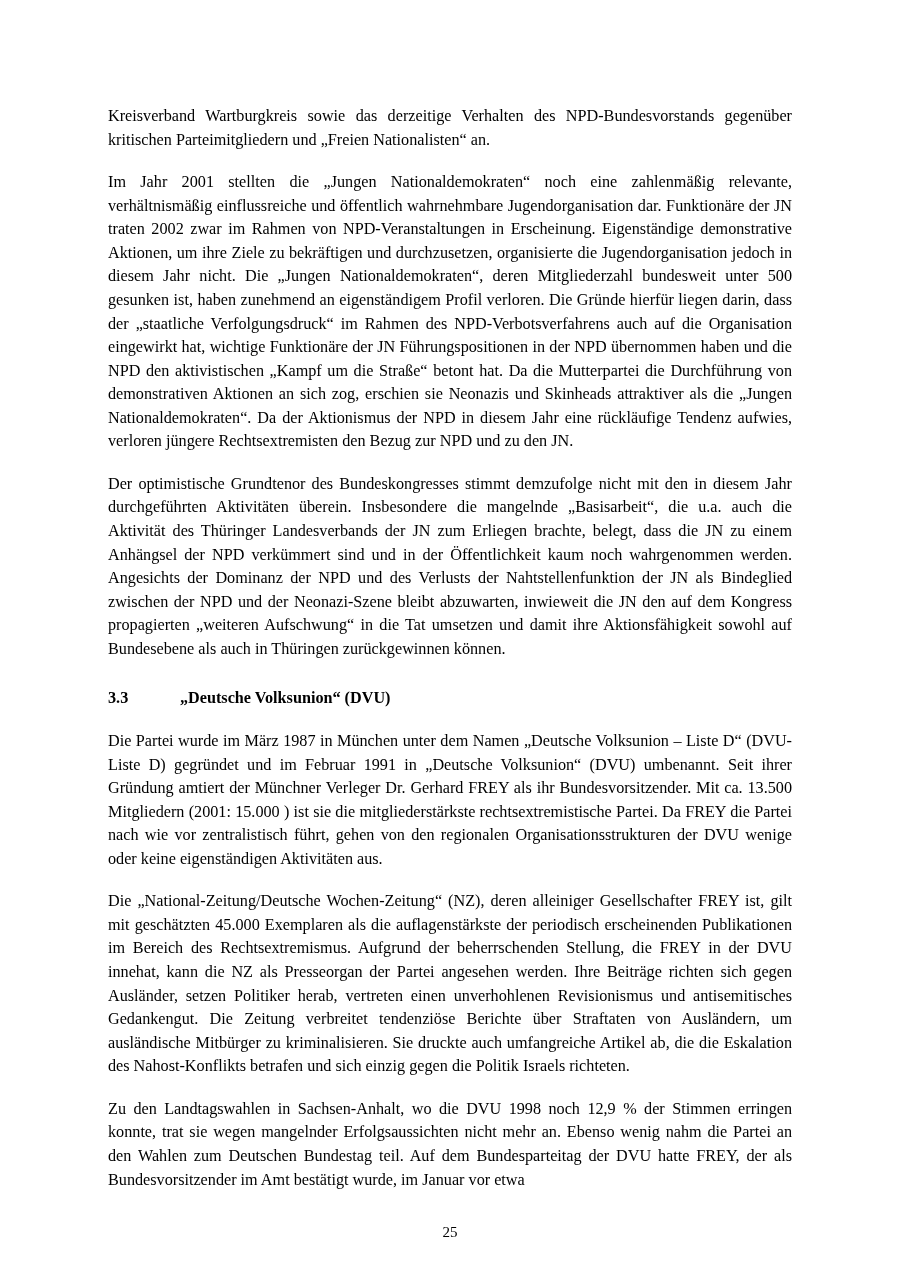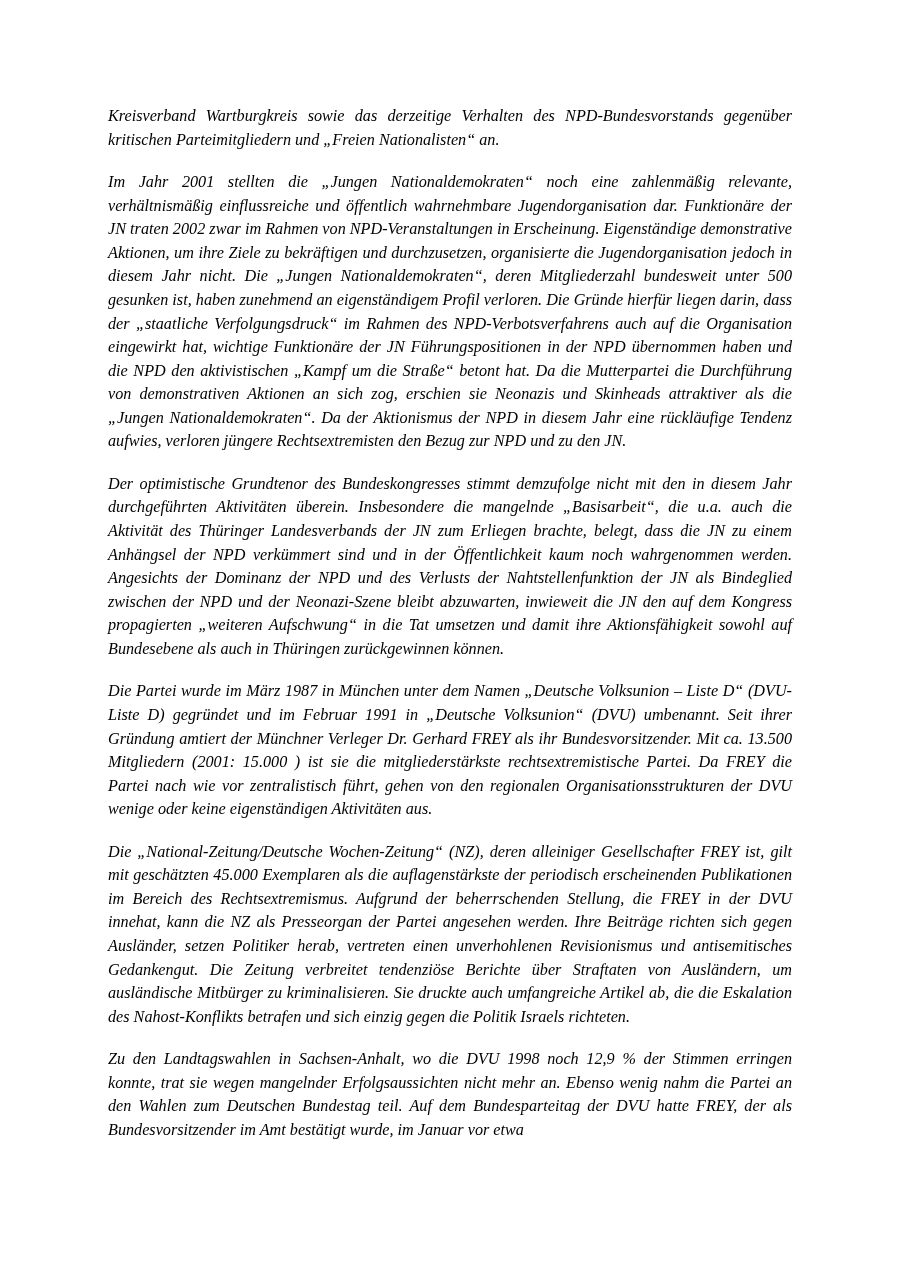--- a/index.html
+++ b/index.html
@@ -23,21 +23,20 @@
   .content {
     width: 684px;
   }
   p.para {
     margin: 0 0 19px 0;
     font-size: 16.2px;
     line-height: 1.455;
     text-align: justify;
     text-justify: inter-word;
     hyphens: manual;
-    font-style: italic;
   }
   p.para:last-of-type {
     margin-bottom: 12px;
   }
   .section-heading {
     margin: 26px 0 19px 0;
     font-size: 16.2px;
     font-weight: bold;
     line-height: 1.455;
     display: flex;
@@ -62,20 +61,25 @@
 </head>
 <body>
 
 <div class="page">
   <div class="content">
 
     <p class="para">Kreisverband Wartburgkreis sowie das derzeitige Verhalten des NPD-Bundesvorstands gegenüber kritischen Parteimitgliedern und „Freien Nationalisten“ an.</p>
     <p class="para">Im Jahr 2001 stellten die „Jungen Nationaldemokraten“ noch eine zahlenmäßig relevante, verhältnismäßig einflussreiche und öffentlich wahrnehmbare Jugendorganisation dar. Funktionäre der JN traten 2002 zwar im Rahmen von NPD-Veranstaltungen in Erscheinung. Eigenständige demonstrative Aktionen, um ihre Ziele zu bekräftigen und durchzusetzen, organisierte die Jugendorganisation jedoch in diesem Jahr nicht. Die „Jungen Nationaldemokraten“, deren Mitgliederzahl bundesweit unter 500 gesunken ist, haben zunehmend an eigenständigem Profil verloren. Die Gründe hierfür liegen darin, dass der „staatliche Verfolgungsdruck“ im Rahmen des NPD-Verbotsverfahrens auch auf die Organisation eingewirkt hat, wichtige Funktionäre der JN Führungspositionen in der NPD übernommen haben und die NPD den aktivistischen „Kampf um die Straße“ betont hat. Da die Mutterpartei die Durchführung von demonstrativen Aktionen an sich zog, erschien sie Neonazis und Skinheads attraktiver als die „Jungen Nationaldemokraten“. Da der Aktionismus der NPD in diesem Jahr eine rückläufige Tendenz aufwies, verloren jüngere Rechtsextremisten den Bezug zur NPD und zu den JN.</p>
     <p class="para">Der optimistische Grundtenor des Bundeskongresses stimmt demzufolge nicht mit den in diesem Jahr durchgeführten Aktivitäten überein. Insbesondere die mangelnde „Basisarbeit“, die u.a. auch die Aktivität des Thüringer Landesverbands der JN zum Erliegen brachte, belegt, dass die JN zu einem Anhängsel der NPD verkümmert sind und in der Öffentlichkeit kaum noch wahrgenommen werden. Angesichts der Dominanz der NPD und des Verlusts der Nahtstellenfunktion der JN als Bindeglied zwischen der NPD und der Neonazi-Szene bleibt abzuwarten, inwieweit die JN den auf dem Kongress propagierten „weiteren Aufschwung“ in die Tat umsetzen und damit ihre Aktionsfähigkeit sowohl auf Bundesebene als auch in Thüringen zurückgewinnen können.</p>
 
+    <div class="section-heading">
+      <span class="num">3.3</span>
+      <span class="title">„Deutsche Volksunion“ (DVU)</span>
+    </div>
 
     <p class="para">Die Partei wurde im März 1987 in München unter dem Namen „Deutsche Volksunion – Liste D“ (DVU-Liste D) gegründet und im Februar 1991 in „Deutsche Volksunion“ (DVU) umbenannt. Seit ihrer Gründung amtiert der Münchner Verleger Dr. Gerhard FREY als ihr Bundesvorsitzender. Mit ca. 13.500 Mitgliedern (2001: 15.000 ) ist sie die mitgliederstärkste rechtsextremistische Partei. Da FREY die Partei nach wie vor zentralistisch führt, gehen von den regionalen Organisationsstrukturen der DVU wenige oder keine eigenständigen Aktivitäten aus.</p>
     <p class="para">Die „National-Zeitung/Deutsche Wochen-Zeitung“ (NZ), deren alleiniger Gesellschafter FREY ist, gilt mit geschätzten 45.000 Exemplaren als die auflagenstärkste der periodisch erscheinenden Publikationen im Bereich des Rechtsextremismus. Aufgrund der beherrschenden Stellung, die FREY in der DVU innehat, kann die NZ als Presseorgan der Partei angesehen werden. Ihre Beiträge richten sich gegen Ausländer, setzen Politiker herab, vertreten einen unverhohlenen Revisionismus und antisemitisches Gedankengut. Die Zeitung verbreitet tendenziöse Berichte über Straftaten von Ausländern, um ausländische Mitbürger zu kriminalisieren. Sie druckte auch umfangreiche Artikel ab, die die Eskalation des Nahost-Konflikts betrafen und sich einzig gegen die Politik Israels richteten.</p>
     <p class="para">Zu den Landtagswahlen in Sachsen-Anhalt, wo die DVU 1998 noch 12,9 % der Stimmen erringen konnte, trat sie wegen mangelnder Erfolgsaussichten nicht mehr an. Ebenso wenig nahm die Partei an den Wahlen zum Deutschen Bundestag teil. Auf dem Bundesparteitag der DVU hatte FREY, der als Bundesvorsitzender im Amt bestätigt wurde, im Januar vor etwa</p>
 
   </div>
 
+  <div class="page-number">25</div>
 </div>
 
 </body></html>

